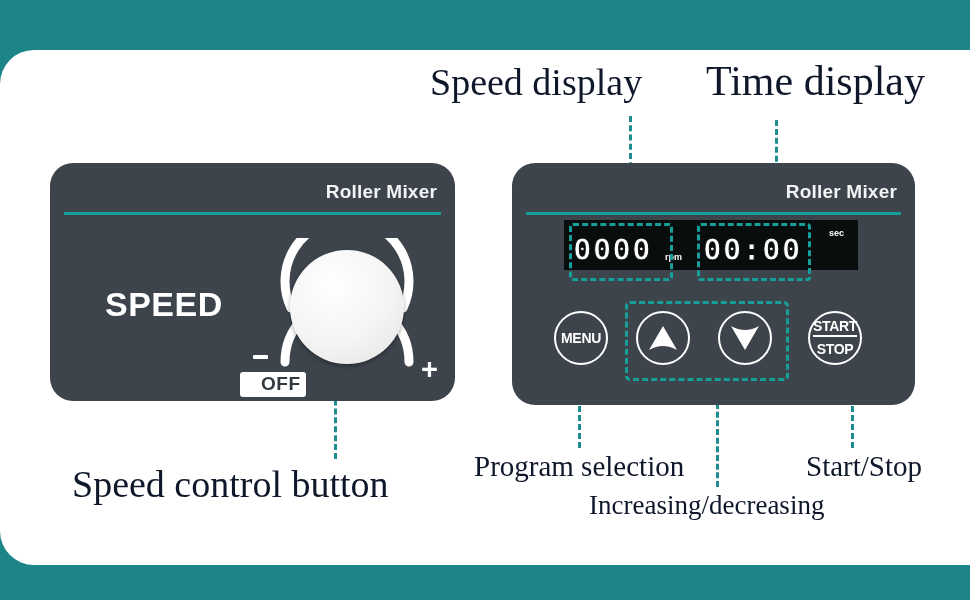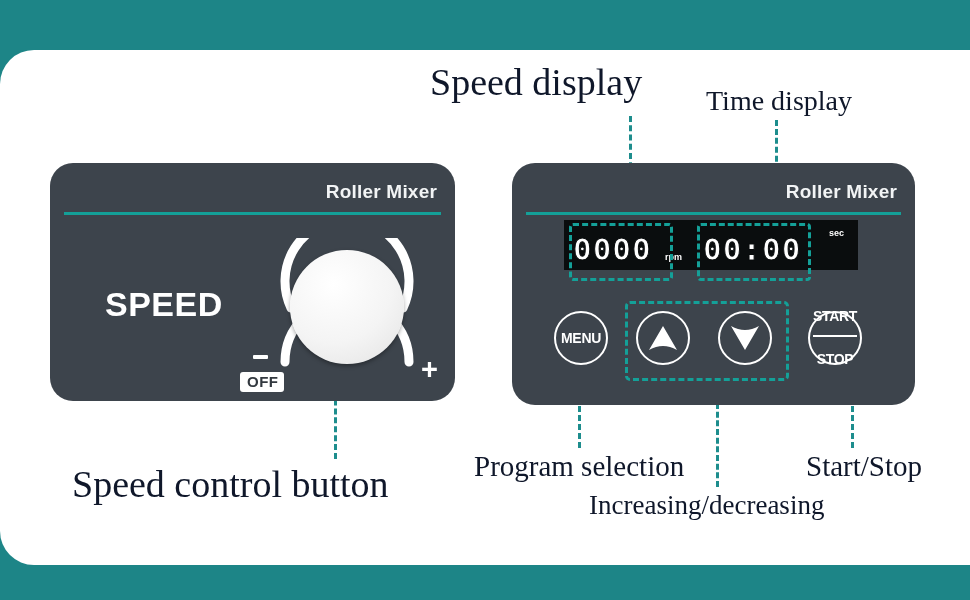--- a/index.html
+++ b/index.html
@@ -35,21 +35,21 @@
 
   
   .caption {
     position: absolute;
     color: #0f172a;
     font-family: "Liberation Serif", serif;
     white-space: nowrap;
     line-height: 1;
   }
   #cap-speed-display { left: 430px; top: 63px; font-size: 38px; }
-  #cap-time-display  { left: 706px; top: 87px; font-size: 28px; }
+  #cap-time-display  { left: 706px; top: 60px; font-size: 42px; }
   #cap-speed-control { left: 72px;  top: 465px; font-size: 38px; }
   #cap-program-sel   { left: 474px; top: 452px; font-size: 29px; }
   #cap-incr-decr     { left: 589px; top: 492px; font-size: 27px; }
   #cap-start-stop    { left: 806px; top: 452px; font-size: 29px; }
 
   
   .dash-v {
     position: absolute;
     width: 0;
     border-left: 3px dashed #1d8d8d;
@@ -151,23 +151,23 @@
     font-size: 29px;
     font-weight: bold;
     line-height: 1;
   }
   #off-badge {
     position: absolute;
     left: 190px;
     top: 209px;
     background: #ffffff;
     color: #32383f;
-    font-size: 15px;
-    font-weight: bold;
-    padding: 1px 5px 2px 7px;
+    font-size: 19px;
+    font-weight: bold;
+    padding: 1px 5px 2px 21px;
     border-radius: 3px;
     letter-spacing: .5px;
   }
 
   
   #lcd {
     position: absolute;
     left: 52px;
     top: 57px;
     width: 294px;
@@ -230,22 +230,22 @@
     font-size: 14px;
     font-weight: bold;
     letter-spacing: -.3px;
   }
   .ss-inner {
     display: flex;
     flex-direction: column;
     align-items: center;
     line-height: 1.05;
   }
-  .ss-inner .ss-top { border-bottom: 2px solid #ffffff; padding-bottom: 11px; }
-  .ss-inner .ss-bot { padding-top: 15px; }
+  .ss-inner .ss-top { border-bottom: 2px solid #ffffff; padding-bottom: 1px; }
+  .ss-inner .ss-bot { padding-top: 5px; }
 
   #dashbox-arrows {
     position: absolute;
     left: 113px;
     top: 138px;
     width: 158px;
     height: 74px;
     border: 3px dashed #14a098;
     border-radius: 5px;
   }

